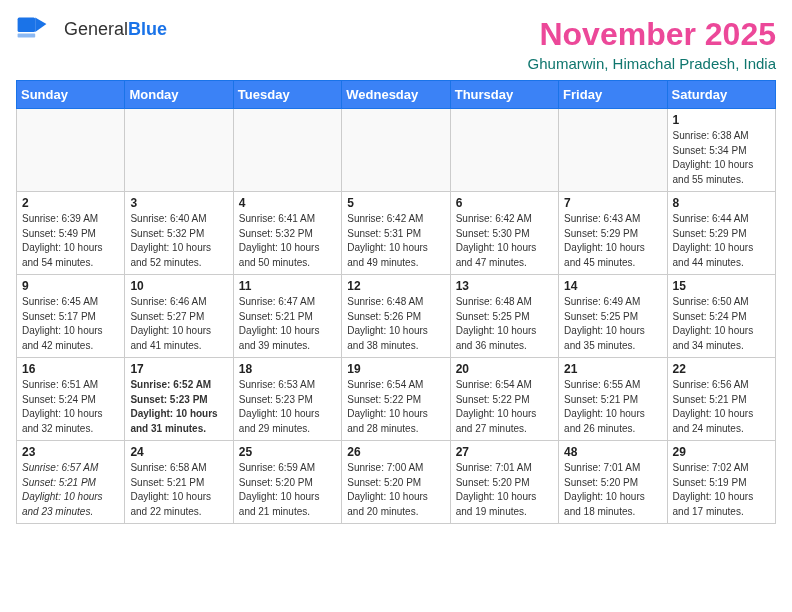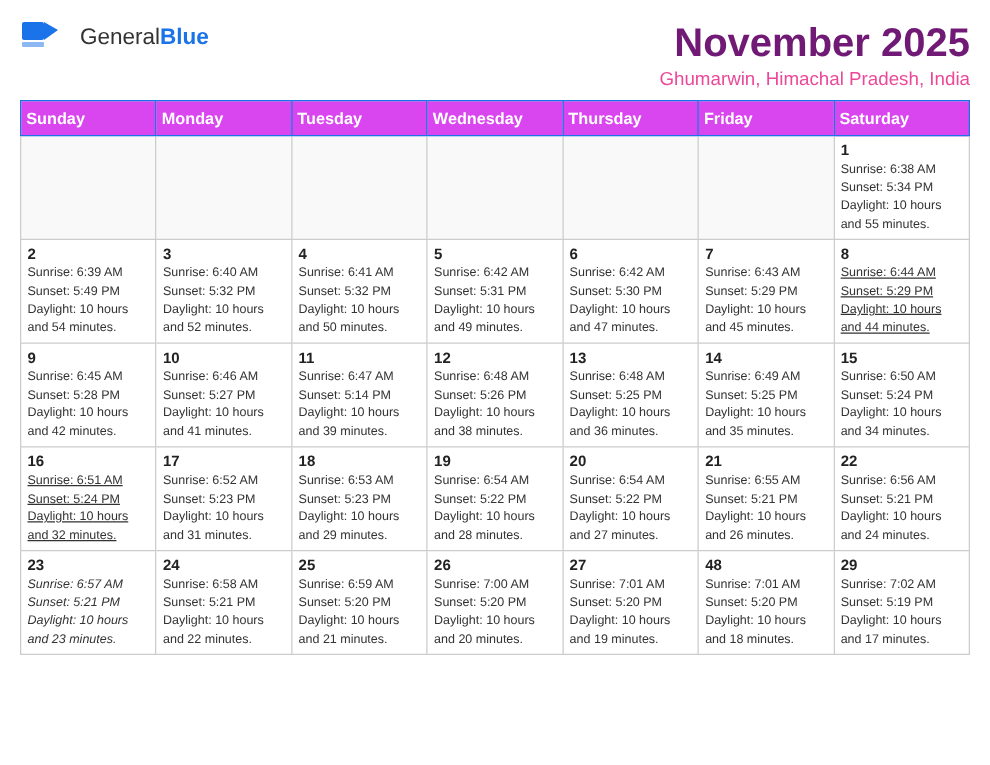--- a/index.html
+++ b/index.html
@@ -34,34 +34,34 @@
     .logo-icon {
       width: 32px;
       height: 28px;
     }
     .title-block {
       text-align: right;
     }
     .month-title {
       font-size: 32px;
       font-weight: bold;
-      color: #701a75;
+      color: #ec4899;
     }
     .location {
       font-size: 15px;
-      color: #ec4899;
+      color: #0f766e;
       margin-top: 2px;
     }
     .calendar {
       width: 100%;
       border-collapse: collapse;
       border: 1px solid #ccc;
     }
     .calendar th {
-      background: #d946ef;
+      background: #3b82f6;
       color: #fff;
       font-size: 13px;
       font-weight: bold;
       padding: 6px 4px;
       text-align: left;
       border: 1px solid #1a73e8;
     }
     .calendar td {
       border: 1px solid #ccc;
       vertical-align: top;
@@ -176,45 +176,45 @@
         </td>
         <td>
           <span class="day-num">7</span>
           <div class="day-info" style="white-space: pre-line;">Sunrise: 6:43 AM
 Sunset: 5:29 PM
 Daylight: 10 hours
 and 45 minutes.</div>
         </td>
         <td>
           <span class="day-num">8</span>
-          <div class="day-info" style="white-space: pre-line; text-decoration: underline;">Sunrise: 6:44 AM
+          <div class="day-info" style="white-space: pre-line;">Sunrise: 6:44 AM
 Sunset: 5:29 PM
 Daylight: 10 hours
 and 44 minutes.</div>
         </td>
       </tr>
       <tr>
         <td>
           <span class="day-num">9</span>
           <div class="day-info" style="white-space: pre-line;">Sunrise: 6:45 AM
-Sunset: 5:28 PM
+Sunset: 5:17 PM
 Daylight: 10 hours
 and 42 minutes.</div>
         </td>
         <td>
           <span class="day-num">10</span>
           <div class="day-info" style="white-space: pre-line;">Sunrise: 6:46 AM
 Sunset: 5:27 PM
 Daylight: 10 hours
 and 41 minutes.</div>
         </td>
         <td>
           <span class="day-num">11</span>
           <div class="day-info" style="white-space: pre-line;">Sunrise: 6:47 AM
-Sunset: 5:14 PM
+Sunset: 5:21 PM
 Daylight: 10 hours
 and 39 minutes.</div>
         </td>
         <td>
           <span class="day-num">12</span>
           <div class="day-info" style="white-space: pre-line;">Sunrise: 6:48 AM
 Sunset: 5:26 PM
 Daylight: 10 hours
 and 38 minutes.</div>
         </td>
@@ -236,28 +236,28 @@
           <span class="day-num">15</span>
           <div class="day-info" style="white-space: pre-line;">Sunrise: 6:50 AM
 Sunset: 5:24 PM
 Daylight: 10 hours
 and 34 minutes.</div>
         </td>
       </tr>
       <tr>
         <td>
           <span class="day-num">16</span>
-          <div class="day-info" style="white-space: pre-line; text-decoration: underline;">Sunrise: 6:51 AM
+          <div class="day-info" style="white-space: pre-line;">Sunrise: 6:51 AM
 Sunset: 5:24 PM
 Daylight: 10 hours
 and 32 minutes.</div>
         </td>
         <td>
           <span class="day-num">17</span>
-          <div class="day-info" style="white-space: pre-line;">Sunrise: 6:52 AM
+          <div class="day-info" style="white-space: pre-line; font-weight: bold;">Sunrise: 6:52 AM
 Sunset: 5:23 PM
 Daylight: 10 hours
 and 31 minutes.</div>
         </td>
         <td>
           <span class="day-num">18</span>
           <div class="day-info" style="white-space: pre-line;">Sunrise: 6:53 AM
 Sunset: 5:23 PM
 Daylight: 10 hours
 and 29 minutes.</div>

